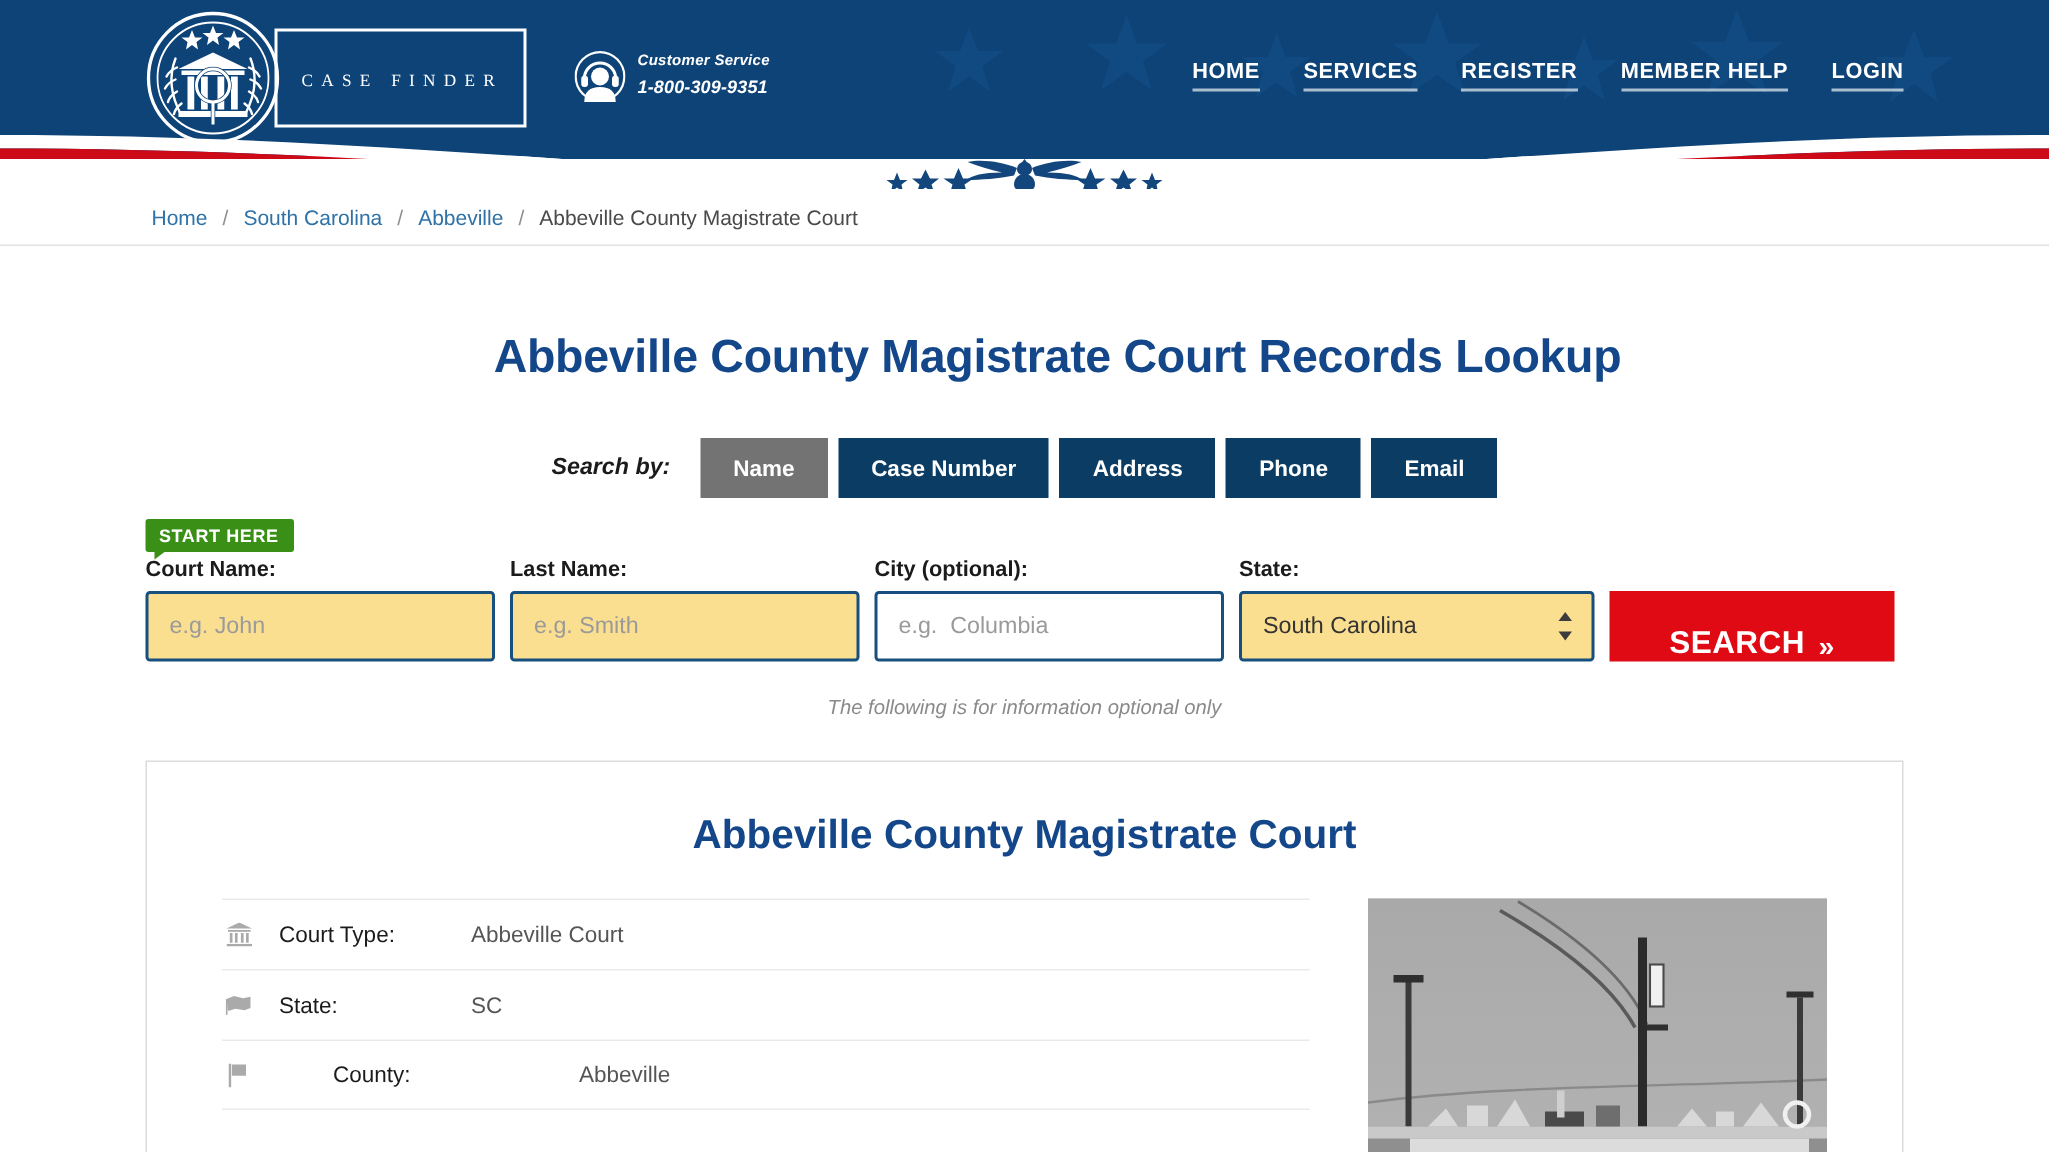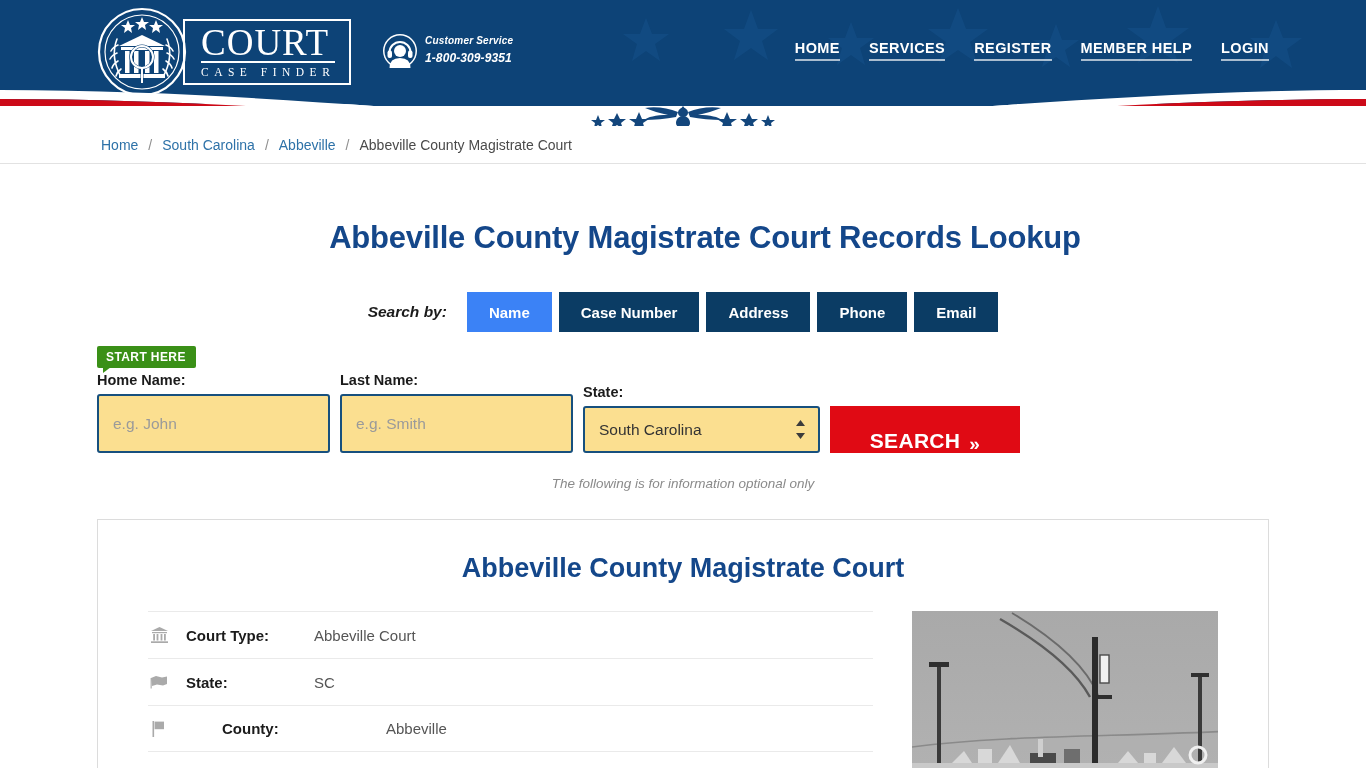--- a/index.html
+++ b/index.html
@@ -135,21 +135,21 @@
     color: #ffffff;
     font-size: 15px; font-weight: bold;
     display: flex; align-items: center; justify-content: center;
     padding: 0 22px;
     margin-right: 7px;
     cursor: pointer;
     border: none;
     font-family: "Liberation Sans", sans-serif;
   }
   .tab:last-child { margin-right: 0; }
-  .tab.active { background: #3b82f6; }
+  .tab.active { background: #737373; }
 
   
   .form-wrap {
     position: relative;
     width: 1366px;
     padding: 0 97px;
     margin-top: 14px;
   }
   .start-here {
     position: relative;
@@ -175,21 +175,21 @@
     display: flex; align-items: flex-end;
     margin-top: 4px;
   }
   .field { display: flex; flex-direction: column; margin-right: 10px; }
   .field-label {
     color: #1b1b1b;
     font-size: 14.5px; font-weight: bold;
     margin-bottom: 6px;
   }
   .field-input {
-    height: 59px;
+    height: 47px;
     border: 2px solid #17507e;
     border-radius: 3px;
     font-size: 15.5px;
     padding: 0 14px;
     color: #333;
     font-family: "Liberation Sans", sans-serif;
     outline: none;
   }
   .field-input::placeholder { color: #9a9a9a; }
   .field-input.yellow { background: #fbdf90; }
@@ -267,21 +267,21 @@
   .detail-row:last-child { border-bottom: 1px solid #eaeaea; gap: 36px; }
   .detail-icon {
     width: 22px; flex: 0 0 22px;
     display: flex; align-items: center; justify-content: center;
     margin-right: 16px;
     color: #aaaaaa;
   }
   .detail-label {
     width: 128px; flex: 0 0 128px;
     color: #1b1b1b;
-    font-size: 15px; font-weight: bold;
+    font-size: 15px; font-weight: normal;
   }
   .detail-value { color: #555555; font-size: 15px; }
 
   .photo {
     width: 320px; height: 250px;
     margin-left: 39px;
     background: #9a9a9a;
     overflow: hidden;
     position: relative;
   }
@@ -339,21 +339,20 @@
         <g stroke="#0d4377" stroke-width="3" fill="none">
           <circle cx="45" cy="50" r="11"></circle>
           <line x1="45" y1="61" x2="45" y2="76"></line>
         </g>
         <g stroke="#ffffff" stroke-width="2" fill="none">
           <circle cx="45" cy="50" r="11"></circle>
           <line x1="45" y1="61" x2="45" y2="76"></line>
         </g>
       </svg>
       <div class="logo-wordmark">
-        <div class="logo-court">COURT</div>
         <div class="logo-sub">CASE FINDER</div>
       </div>
     </div>
 
     <div class="cs-block">
       <svg class="cs-icon" viewBox="0 0 34 34">
         <circle cx="17" cy="17" r="17" fill="#ffffff"></circle>
         <circle cx="17" cy="17" r="15.5" fill="#0d4377"></circle>
         <path d="M6.5 18.5 A10.5 10.5 0 0 1 27.5 18.5" fill="none" stroke="#ffffff" stroke-width="2"></path>
         <rect x="4.5" y="16.5" width="4.5" height="7.5" rx="2" fill="#ffffff"></rect>
@@ -422,29 +421,33 @@
   <button class="tab">Phone</button>
   <button class="tab">Email</button>
 </div>
 
 <div class="form-wrap">
   <div class="start-here">START HERE</div>
 
   <div class="form-row">
 
     <div class="field">
-      <label class="field-label">Home Name:</label>
+      <label class="field-label">Court Name:</label>
       <input class="field-input yellow f-first" type="text" placeholder="e.g. John" style="">
     </div>
 
     <div class="field">
       <label class="field-label">Last Name:</label>
       <input class="field-input yellow f-last" type="text" placeholder="e.g. Smith" style="">
     </div>
 
+    <div class="field">
+      <label class="field-label">City (optional):</label>
+      <input class="field-input white f-city" type="text" placeholder="e.g.  Columbia" style="">
+    </div>
 
     <div class="field">
       <label class="field-label">State:</label>
       <div class="select-wrap">
         <select class="field-select">
           <option>South Carolina</option>
         </select>
         <svg class="select-chev" width="13" height="21" viewBox="0 0 13 21">
           <polygon points="6.5,1 11,7 2,7" fill="#3c3c3c"></polygon>
           <polygon points="6.5,20 11,14 2,14" fill="#3c3c3c"></polygon>

